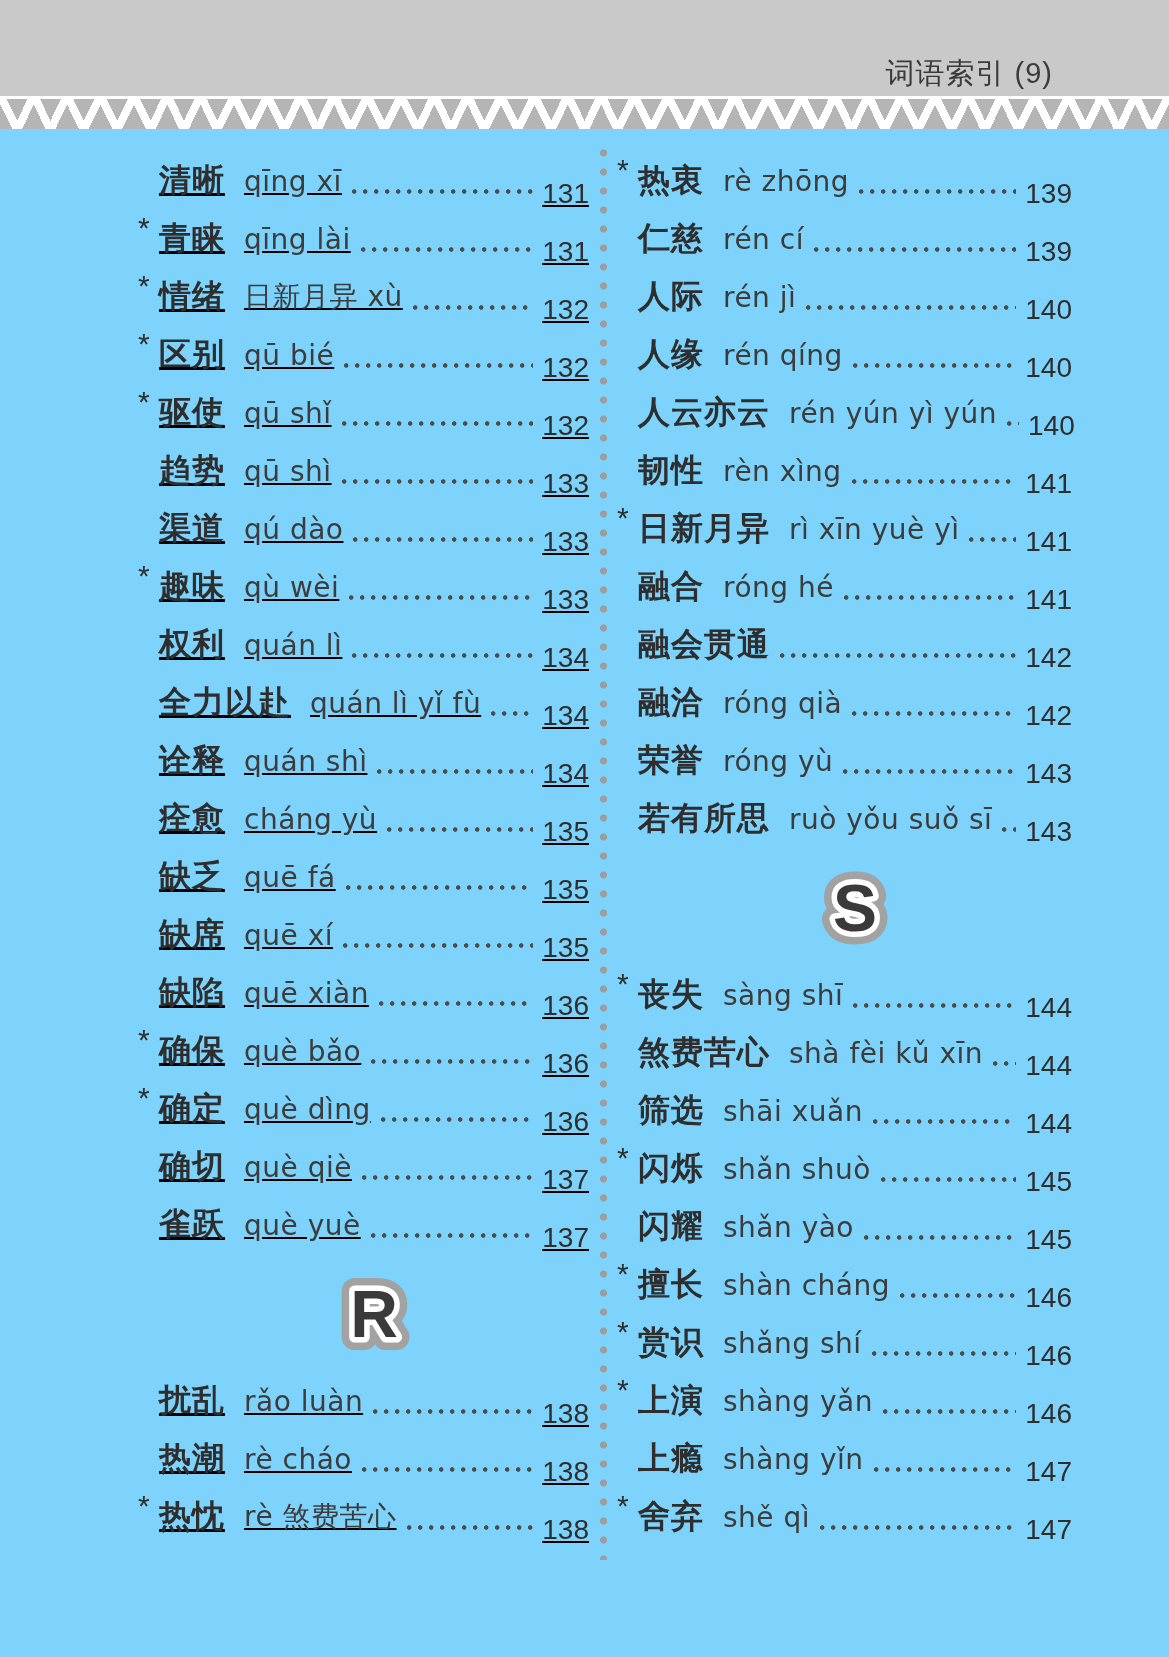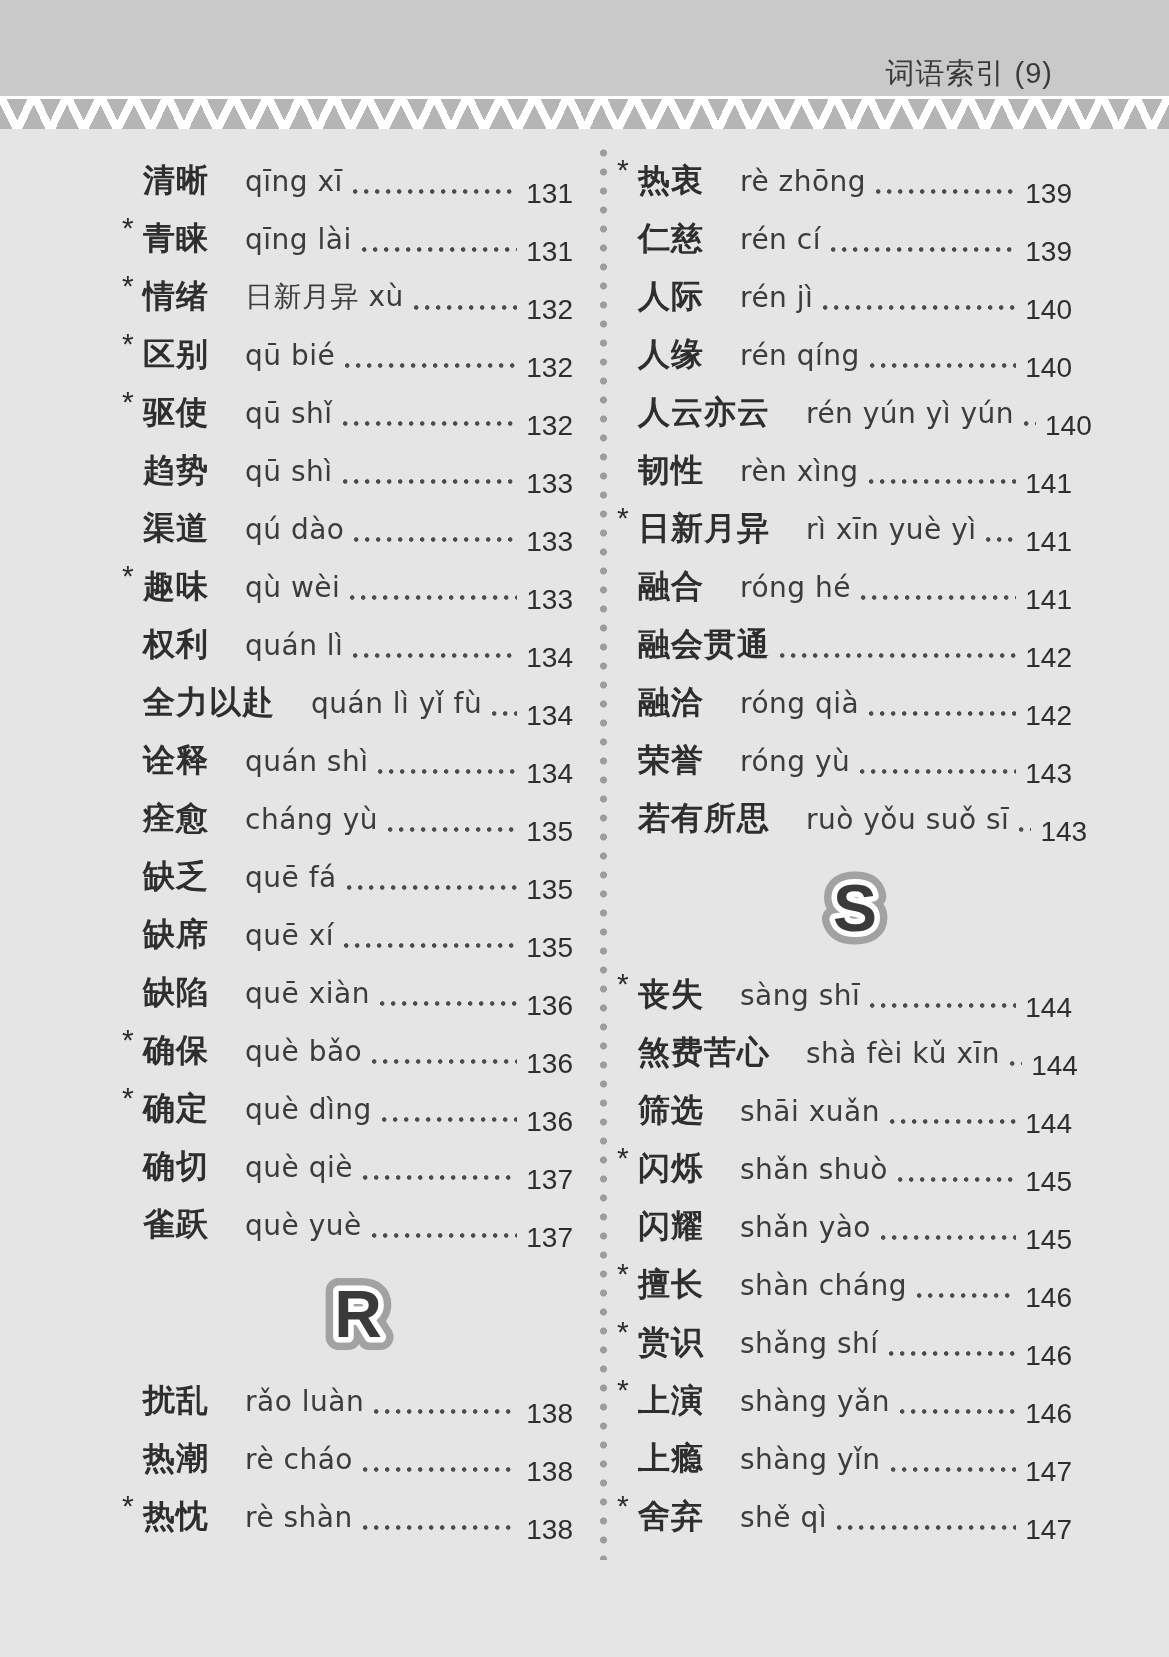--- a/index.html
+++ b/index.html
@@ -1,17 +1,17 @@
 <!DOCTYPE html>
 <html><head>
 <meta charset="utf-8">
 <style>
   html,body{margin:0;padding:0;background:#ffffff;}
   body{font-family:"Liberation Sans","DejaVu Sans",sans-serif;}
-  .page{position:relative;width:1169px;height:1657px;background:#e5e5e5;overflow:hidden;}
+  .page{position:relative;width:1169px;height:1657px;background:#7dd3fc;overflow:hidden;}
 
   
   .header-band{position:absolute;top:0;left:0;width:1169px;height:96px;background:#c9c9c9;}
   .header-title{position:absolute;top:54px;right:116px;font-size:29px;color:#3a3a3a;letter-spacing:1px;}
 
   
   .ribbon{position:absolute;top:96px;left:0;width:1169px;height:30px;
     border-top:3px solid #ffffff;
     background-color:#b5b5b5;
     background-image:
@@ -19,27 +19,27 @@
       repeating-linear-gradient(-64deg, rgba(255,255,255,0) 0, rgba(255,255,255,0) 11px, #ffffff 11px, #ffffff 19px, rgba(255,255,255,0) 19px, rgba(255,255,255,0) 30px);
   }
 
   
   .divider{position:absolute;left:599px;top:148px;width:9px;height:1412px;
     background-image:radial-gradient(circle at 4.5px 5px, #9d9d9d 3.2px, rgba(0,0,0,0) 3.9px);
     background-size:9px 19px;background-repeat:repeat-y;}
 
   
   .col{position:absolute;top:152px;}
-  .col-left{left:143px;width:430px;}
+  .col-left{left:159px;width:430px;text-decoration:underline;}
   .col-right{left:638px;width:434px;}
 
   .entry{position:relative;height:58px;display:flex;align-items:center;color:#2e2e2e;}
   .star{position:absolute;left:-21px;top:3px;font-size:30px;color:#2e2e2e;line-height:1;}
   .word{font-size:32px;font-weight:600;letter-spacing:1px;color:#2e2e2e;white-space:nowrap;}
-  .pinyin{font-size:28px;color:#3c3c3c;margin-left:36px;white-space:nowrap;letter-spacing:0.5px;font-family:"DejaVu Sans","Liberation Sans",sans-serif;}
+  .pinyin{font-size:28px;color:#3c3c3c;margin-left:19px;white-space:nowrap;letter-spacing:0.5px;font-family:"DejaVu Sans","Liberation Sans",sans-serif;}
   .dots{flex:1 1 auto;height:7px;margin:0 9px 0 10px;transform:translateY(10px);
     background-image:radial-gradient(circle at 2.2px 3.5px, #4c4c4c 1.9px, rgba(0,0,0,0) 2.6px);
     background-size:11px 7px;background-repeat:repeat-x;background-position:left center;min-width:12px;}
   .pagenum{font-size:28px;color:#2e2e2e;white-space:nowrap;margin-top:25px;}
 
   
   .section-row{height:118px;display:flex;align-items:center;justify-content:center;}
   .bubble{overflow:visible;}
   .bubble text{text-anchor:middle;font-family:"Liberation Sans","DejaVu Sans",sans-serif;
     font-weight:bold;font-size:66px;paint-order:stroke;stroke-linejoin:round;stroke-linecap:round;}
@@ -209,21 +209,21 @@
       <div class="entry">
         <span class="star"></span>
         <span class="word">热潮</span>
         <span class="pinyin">rè cháo</span>
         <span class="dots"></span>
         <span class="pagenum">138</span>
       </div>
       <div class="entry">
         <span class="star">*</span>
         <span class="word">热忱</span>
-        <span class="pinyin">rè shàn</span>
+        <span class="pinyin">rè 煞费苦心</span>
         <span class="dots"></span>
         <span class="pagenum">138</span>
       </div>
     </div>
   <div class="col col-right">
       <div class="entry">
         <span class="star">*</span>
         <span class="word">热衷</span>
         <span class="pinyin">rè zhōng</span>
         <span class="dots"></span>

